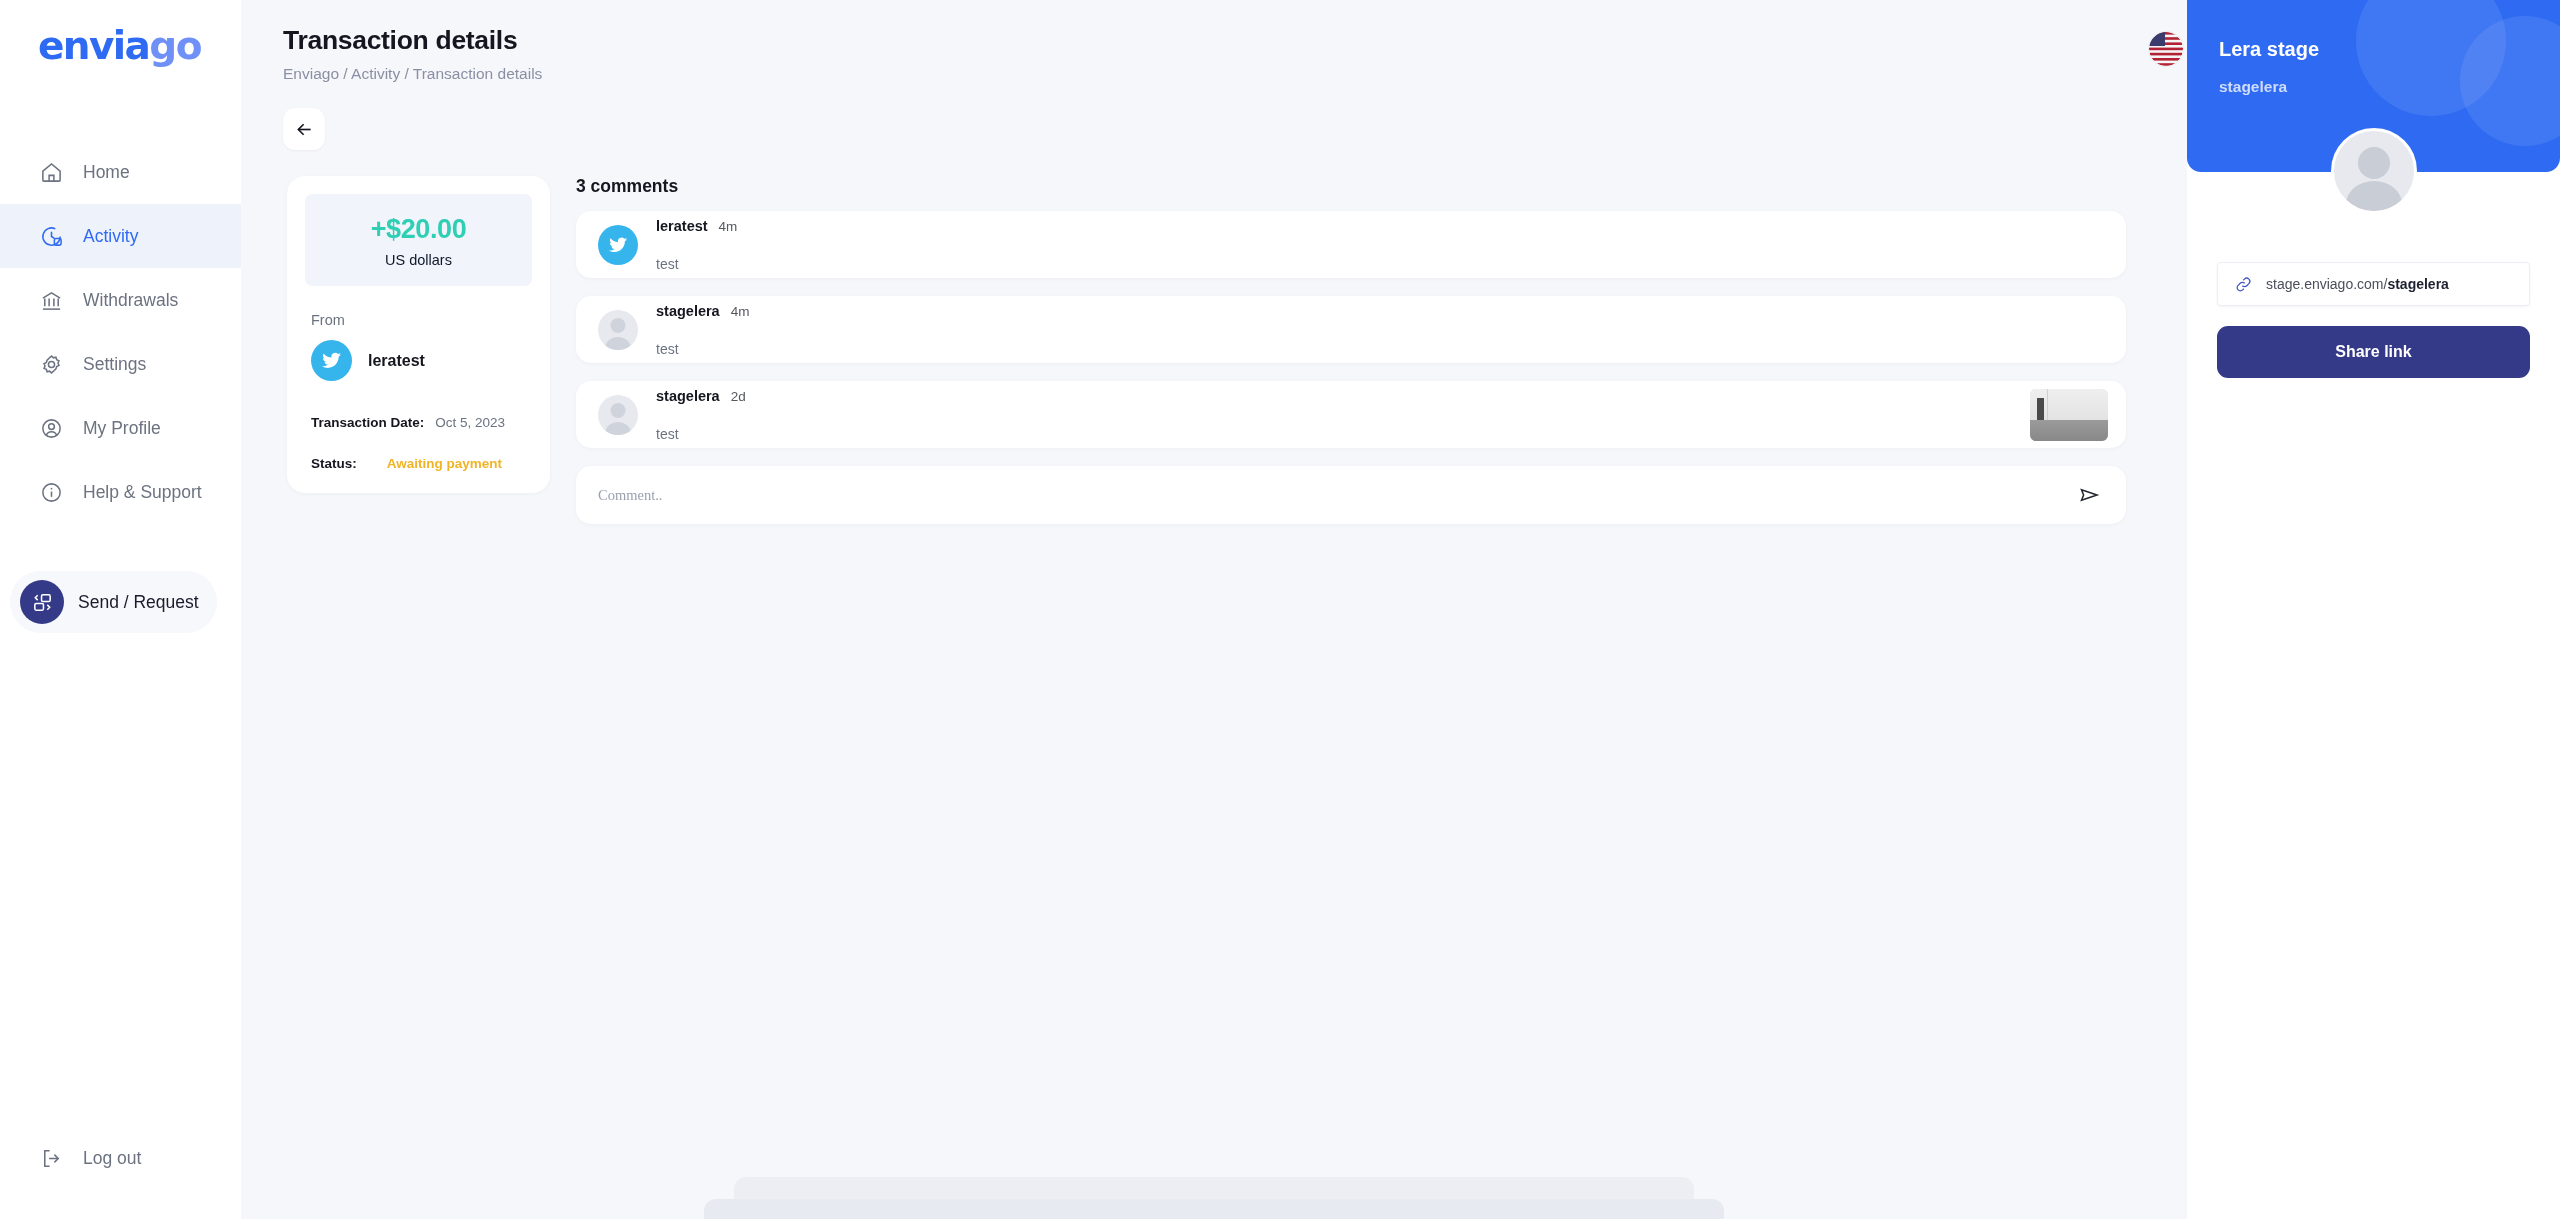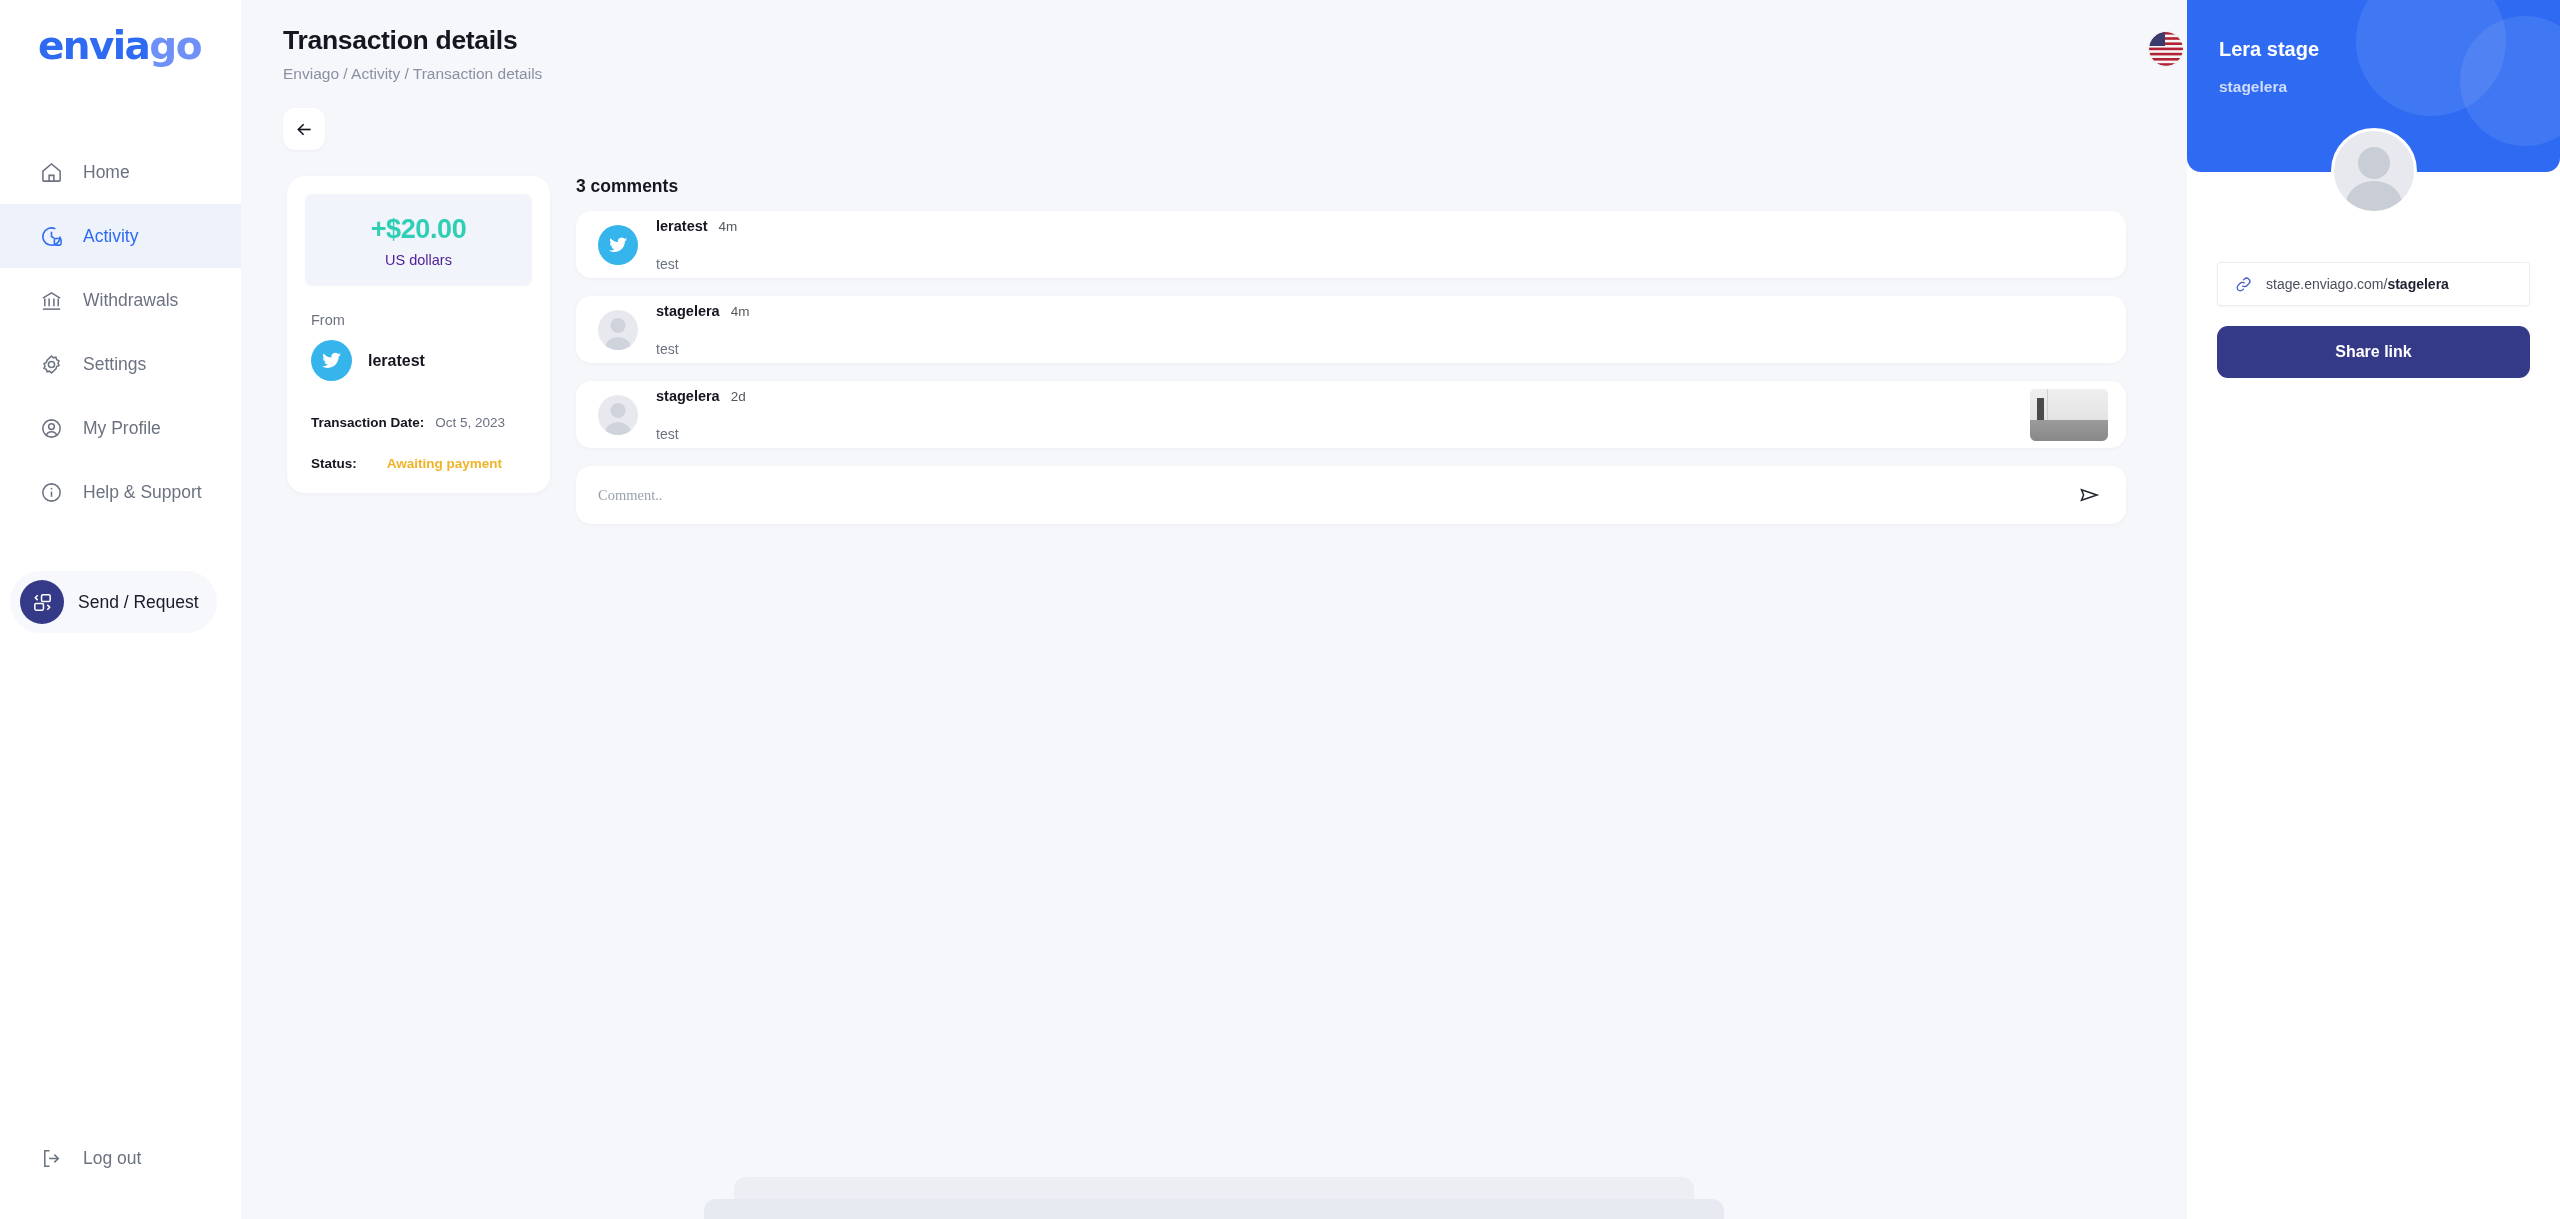--- a/index.html
+++ b/index.html
@@ -95,21 +95,21 @@
     width: 263px; background: #fff; border-radius: 18px;
     padding: 18px 18px 22px 18px;
     box-shadow: 0 1px 4px rgba(20,25,60,0.04);
     flex-shrink: 0;
   }
   .amount-box {
     background: #f1f4fb; border-radius: 7px;
     padding: 20px 10px 18px 10px; text-align: center;
   }
   .amount { font-size: 27px; font-weight: 700; color: #2ecfb4; letter-spacing: -0.4px; }
-  .amount-cur { font-size: 14.5px; color: #4c1d95; margin-top: 7px; }
+  .amount-cur { font-size: 14.5px; color: #0f172a; margin-top: 7px; }
   .from-label { font-size: 14.5px; color: #6b7280; margin: 26px 0 0 6px; }
   .from-row { display: flex; align-items: center; gap: 16px; margin: 12px 0 0 6px; }
   .tw-avatar {
     width: 41px; height: 41px; border-radius: 50%;
     background: #35b5ec; display: flex; align-items: center; justify-content: center;
     flex-shrink: 0;
   }
   .tw-avatar svg { width: 23px; height: 23px; fill: #fff; }
   .from-name { font-size: 16px; font-weight: 700; color: #15161f; }
   .meta-row { display: flex; align-items: baseline; gap: 11px; margin: 34px 0 0 6px; }

